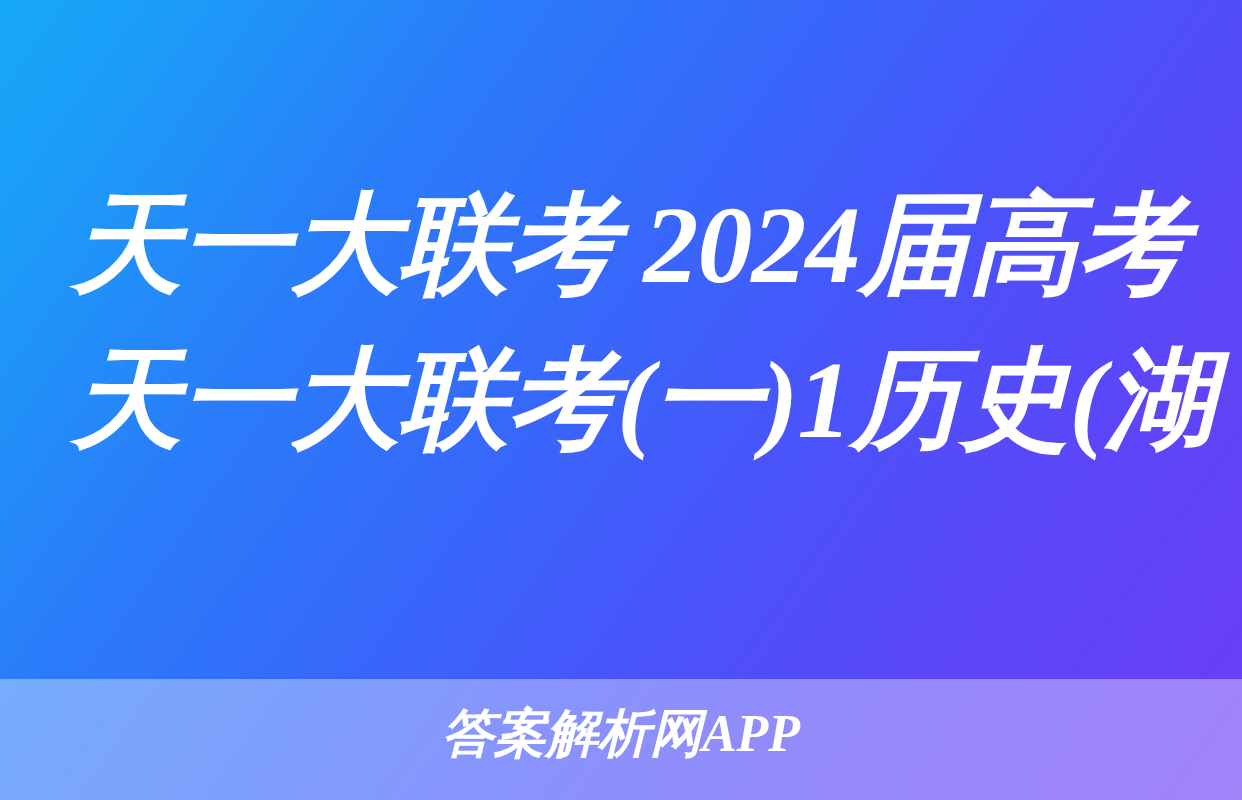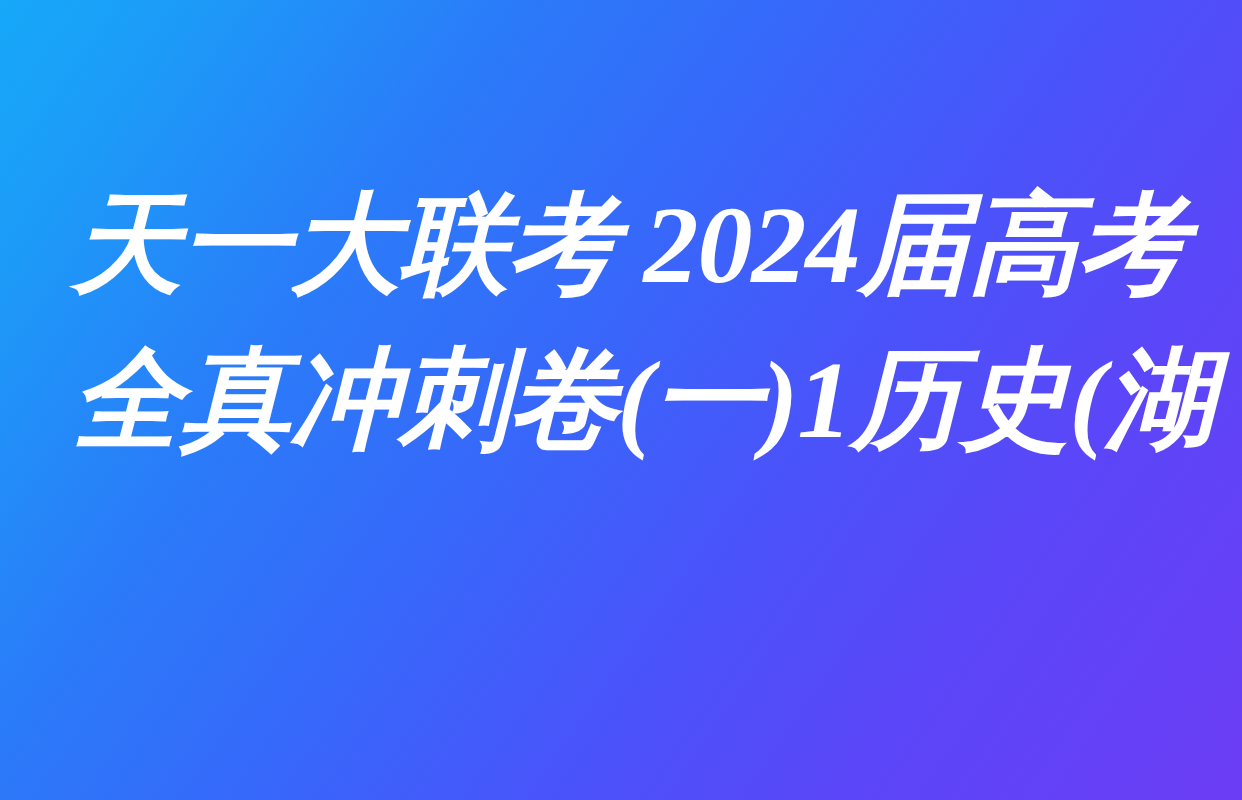--- a/index.html
+++ b/index.html
@@ -98,17 +98,23 @@
     white-space: nowrap;
   }
 </style>
 </head>
 <body>
 
 <div id="banner">
 
   <div id="title-block">
     <span class="title-line line-1">天一大联考 2024届高考</span>
-    <span class="title-line line-2">全真冲刺卷(一)1历史(湖</span>
+    <span class="title-line line-2">天一大联考(一)1历史(湖</span>
   </div>
 
+  <div id="bottom-band">
+    <div id="band-left-edge"></div>
+    <div id="watermark">
+      <span id="watermark-text">答案解析网APP</span>
+    </div>
+  </div>
 
 </div>
 
 </body></html>

